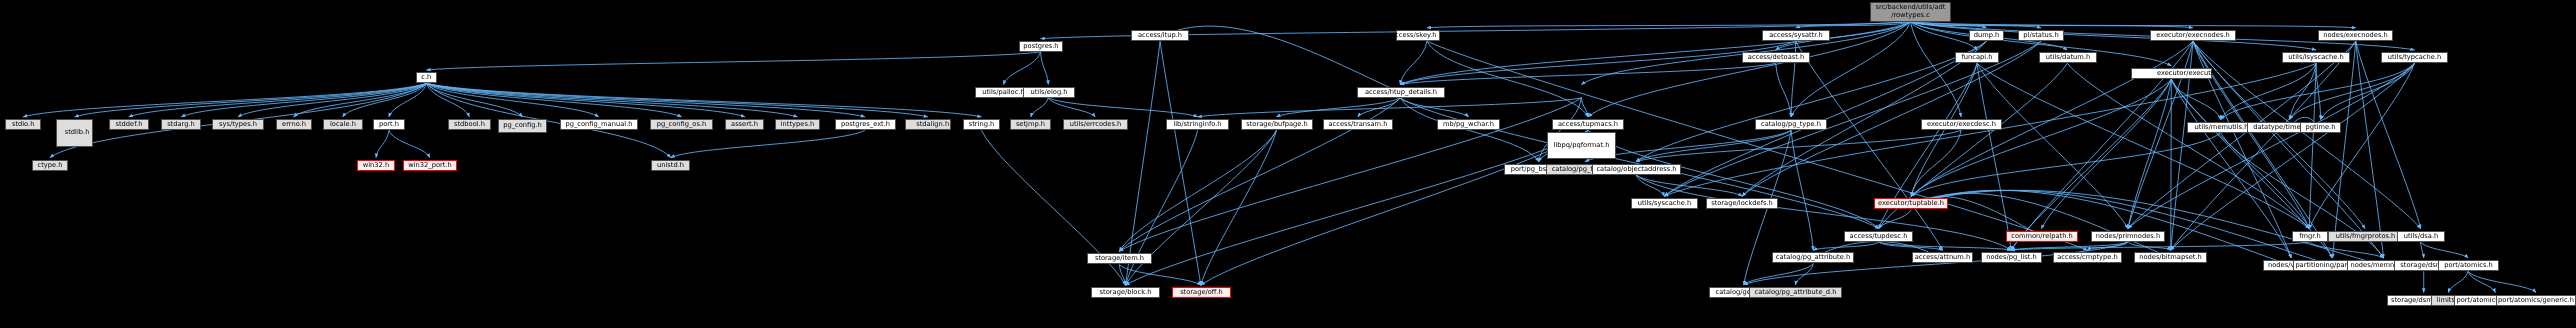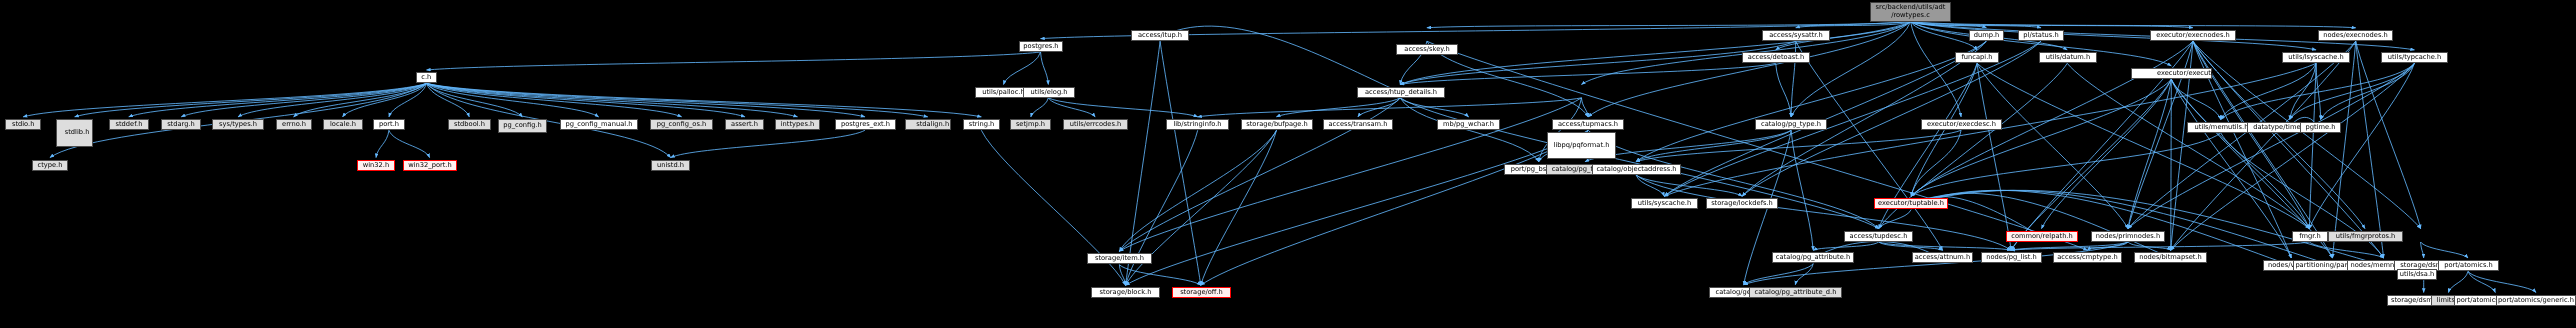--- a/index.html
+++ b/index.html
@@ -385,21 +385,21 @@
       </div>
       <div class="node" style="left: 2018px; top: 30px; width: 46px; height: 11.3px;">
         <span>pl/status.h</span>
       </div>
       <div class="node" style="left: 2150px; top: 30px; width: 86px; height: 11.3px;">
         <span>executor/execnodes.h</span>
       </div>
       <div class="node" style="left: 2318px; top: 30px; width: 75px; height: 11.3px;">
         <span>nodes/execnodes.h</span>
       </div>
-      <div class="node" style="left: 1396px; top: 44px; width: 62px; height: 11.3px;">
+      <div class="node" style="left: 1396px; top: 30px; width: 44px; height: 11.3px; justify-content: flex-end;">
         <span>access/skey.h</span>
       </div>
       <div class="node" style="left: 1131px; top: 30px; width: 58px; height: 11.3px;">
         <span>access/itup.h</span>
       </div>
       <div class="node" style="left: 1912px; top: 252px; width: 61px; height: 11.3px;">
         <span>access/attnum.h</span>
       </div>
       <div class="node" style="left: 1844px; top: 231px; width: 69px; height: 11.3px;">
         <span>access/tupdesc.h</span>
@@ -472,21 +472,21 @@
       </div>
       <div class="node" style="left: 2496px; top: 295px; width: 80px; height: 11.3px;">
         <span>port/atomics/generic.h</span>
       </div>
       <div class="node" style="left: 2292px; top: 231px; width: 36px; height: 11.3px;">
         <span>fmgr.h</span>
       </div>
       <div class="node grey" style="left: 2328px; top: 231px; width: 75px; height: 11.3px;">
         <span>utils/fmgrprotos.h</span>
       </div>
-      <div class="node" style="left: 2397px; top: 231px; width: 40px; height: 11.3px; margin-top: 38px;">
+      <div class="node" style="left: 2397px; top: 231px; width: 48px; height: 11.3px;">
         <span>utils/dsa.h</span>
       </div>
       <div class="node" style="left: 1091px; top: 287px; width: 69px; height: 11.3px;">
         <span>storage/block.h</span>
       </div>
       <div class="node red" style="left: 1172px; top: 287px; width: 59px; height: 11.3px;">
         <span>storage/off.h</span>
       </div>
       <div class="node" style="left: 1087px; top: 253px; width: 65px; height: 11.3px;">
         <span>storage/item.h</span>

